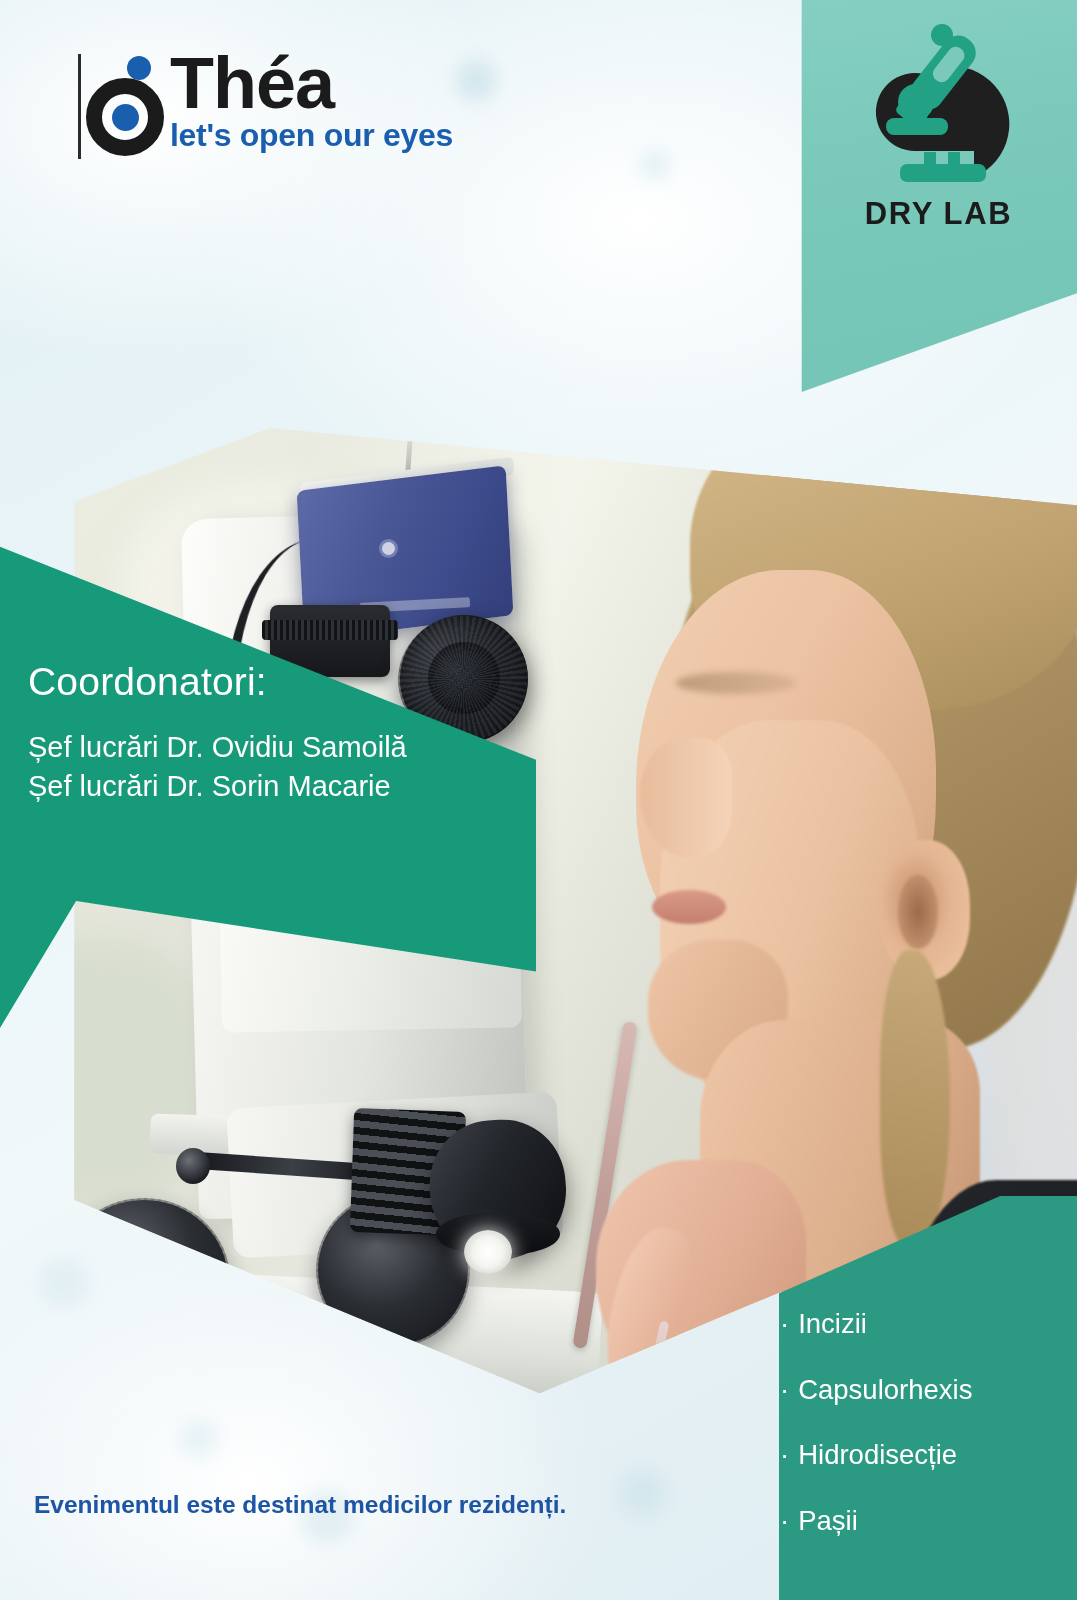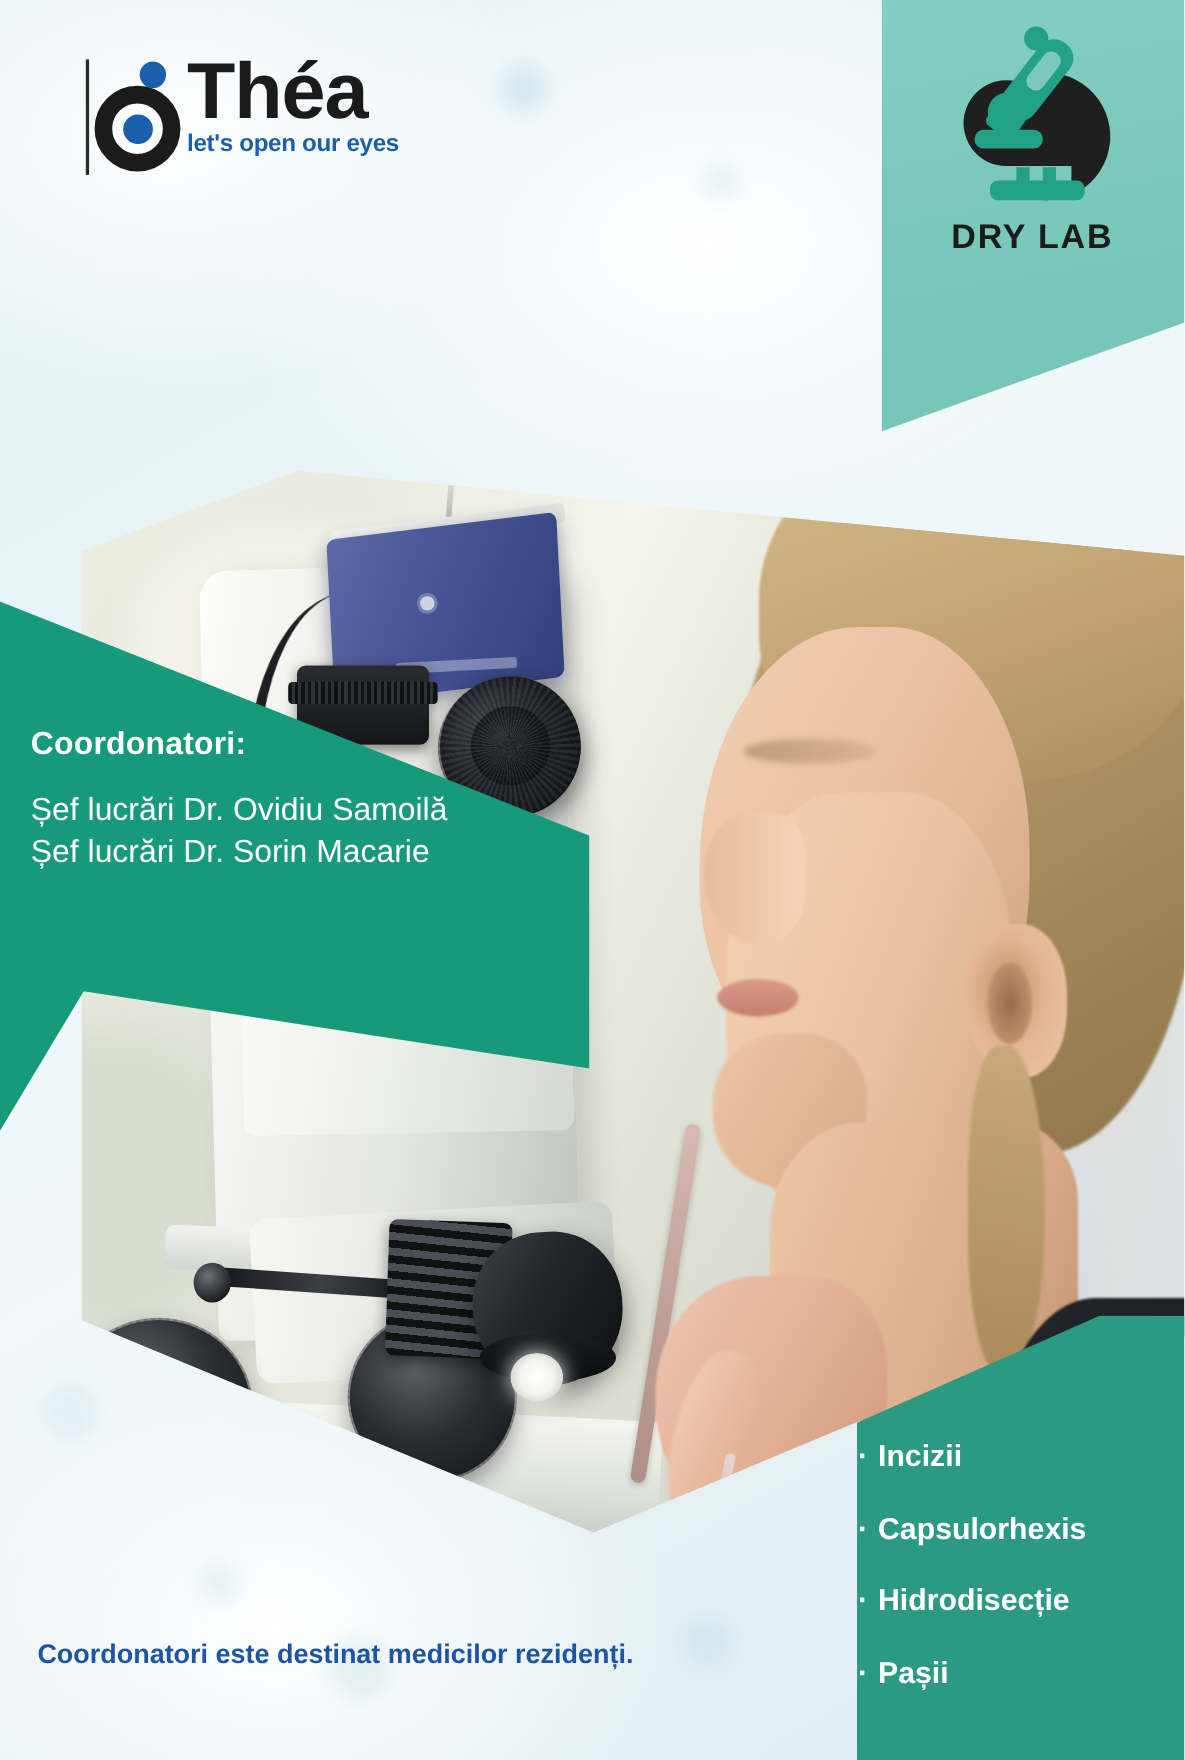--- a/index.html
+++ b/index.html
@@ -348,41 +348,41 @@
 
   
   #coord-block {
     position:absolute; left:0; top:536px; width:536px; height:492px;
     background:#179A7A;
     -webkit-clip-path: polygon(0% 2.2%, 100% 45.5%, 100% 88.5%, 14.2% 74.2%, 0% 100%);
     clip-path: polygon(0% 2.2%, 100% 45.5%, 100% 88.5%, 14.2% 74.2%, 0% 100%);
   }
   #coord-text { position:absolute; left:28px; top:660px; width:500px; color:#fff; }
   #coord-heading {
-    font-size:29px; font-weight:700; letter-spacing:.2px;
+    font-size:39px; font-weight:400; letter-spacing:.2px;
     margin-bottom:24px;
   }
   .coord-name {
     font-size:29px; font-weight:400; line-height:1.36;
     white-space:nowrap;
   }
 
   
   #steps-panel {
     position:absolute; left:779px; top:1196px; width:298px; height:404px;
     background:#2C9A82;
     -webkit-clip-path: polygon(0% 24.1%, 74.2% 0%, 100% 0%, 100% 100%, 0% 100%);
     clip-path: polygon(0% 24.1%, 74.2% 0%, 100% 0%, 100% 100%, 0% 100%);
   }
   #steps-list {
     position:absolute; left:772px; top:1310px; width:305px;
     color:#ffffff;
   }
   .step-item {
-    font-size:27.5px; font-weight:700; line-height:1;
+    font-size:27.5px; font-weight:400; line-height:1;
     margin-bottom:38px; white-space:nowrap;
     padding-left:8px;
   }
   .step-bullet { margin-right:9px; }
 
   
   #logo-row {
     position:absolute; left:78px; top:52px;
     display:flex; align-items:flex-start;
   }
@@ -410,21 +410,21 @@
   #thea-spark {
     position:absolute; left:46px; top:4px; width:24px; height:24px;
     border-radius:50%; background:#1A5FAE;
   }
   #thea-words { margin-left:-4px; }
   #thea-name {
     font-size:72px; font-weight:700; color:#1b1b1b; line-height:.88;
     letter-spacing:-1px;
   }
   #thea-tagline {
-    font-size:22px; font-weight:700; color:#1A5FAE; line-height:1;
+    font-size:32px; font-weight:700; color:#1A5FAE; line-height:1;
     margin-top:4px; letter-spacing:-.3px;text-align:right;
   }
 
   
   #title {
     position:absolute; left:0; top:248px; width:800px;
     text-align:center;
     font-size:65px; font-weight:700; line-height:1.12;
     color:#1F55A3;
     letter-spacing:-.5px;
@@ -574,16 +574,16 @@
     </div>
     <div class="step-item">
       <span class="step-bullet">·</span><span>Hidrodisecție</span>
     </div>
     <div class="step-item">
       <span class="step-bullet">·</span><span>Pașii</span>
     </div>
   </div>
 
   <div id="footer-note">
-    <div>Coordonatori este destinat medicilor rezidenți.</div>
+    <div>Evenimentul este destinat medicilor rezidenți.</div>
   </div>
 
 </div>
 
 </body></html>

